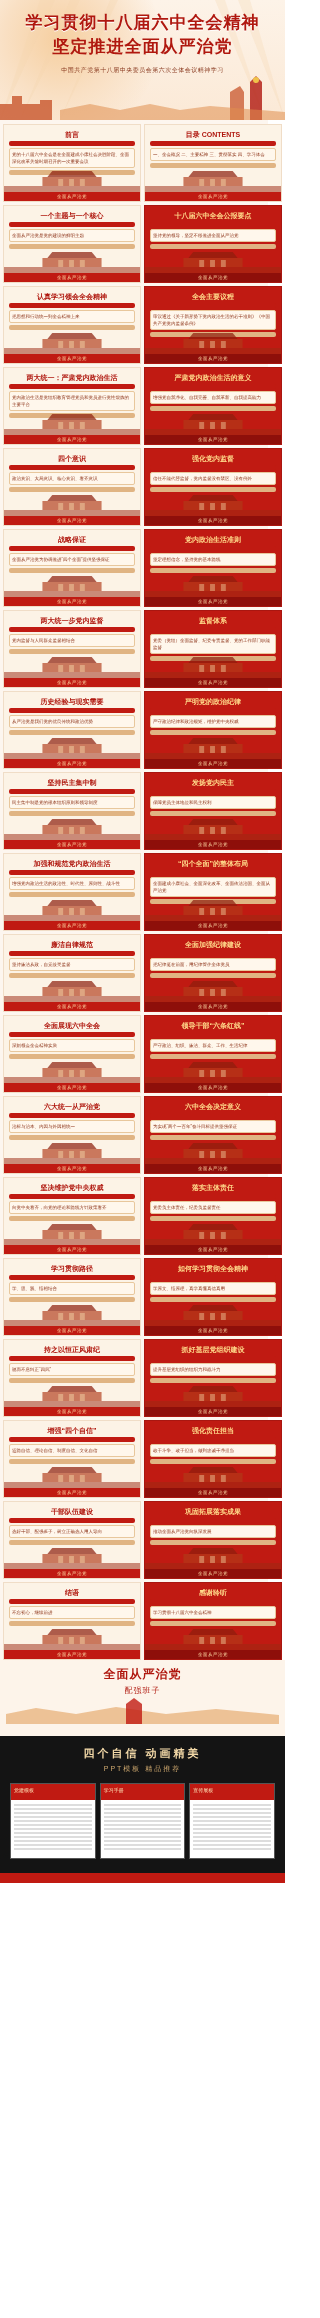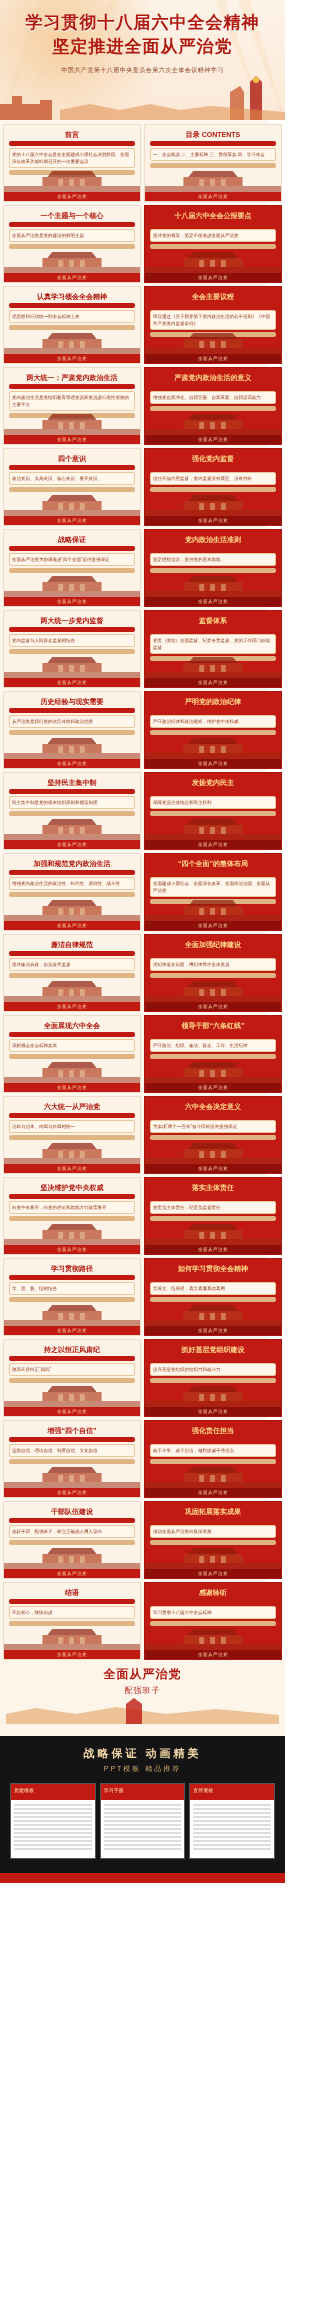--- a/index.html
+++ b/index.html
@@ -810,21 +810,21 @@
   <div class="sumStrip">
     <div class="s1">全面从严治党</div>
     <div class="s2">配强班子</div>
     <svg viewBox="0 0 273 26" style="width:100%;height:26px;margin-top:2px" preserveAspectRatio="none">
       <path d="M0,26 L0,16 L30,10 L70,16 L110,9 L160,16 L210,11 L273,17 L273,26 Z" fill="#e2a05e" opacity=".6"></path>
       <path d="M120,26 L120,6 L128,0 L136,6 L136,26 Z" fill="#c01a12" opacity=".8"></path>
     </svg>
   </div>
 
   <div class="footer">
-    <div class="f1">战略保证 动画精美</div>
+    <div class="f1">四个自信 动画精美</div>
     <div class="f2">PPT模板 精品推荐</div>
     <div class="fimgs" id="thumbs">
         <div class="fimg">
           <div class="fi-red"></div>
     <div class="fi-lines">
       <i></i>
             <i></i>
             <i></i>
             <i></i>
             <i></i>

